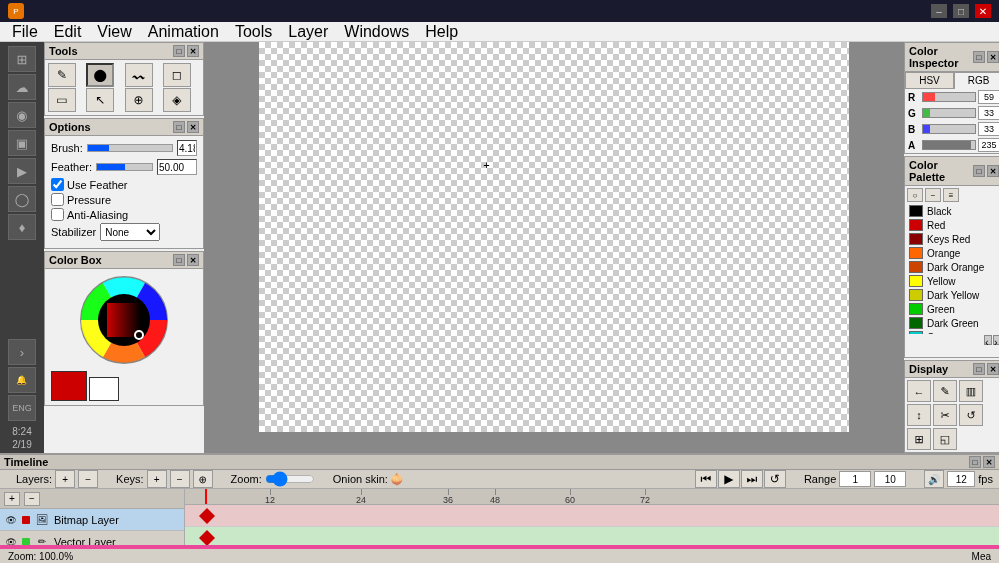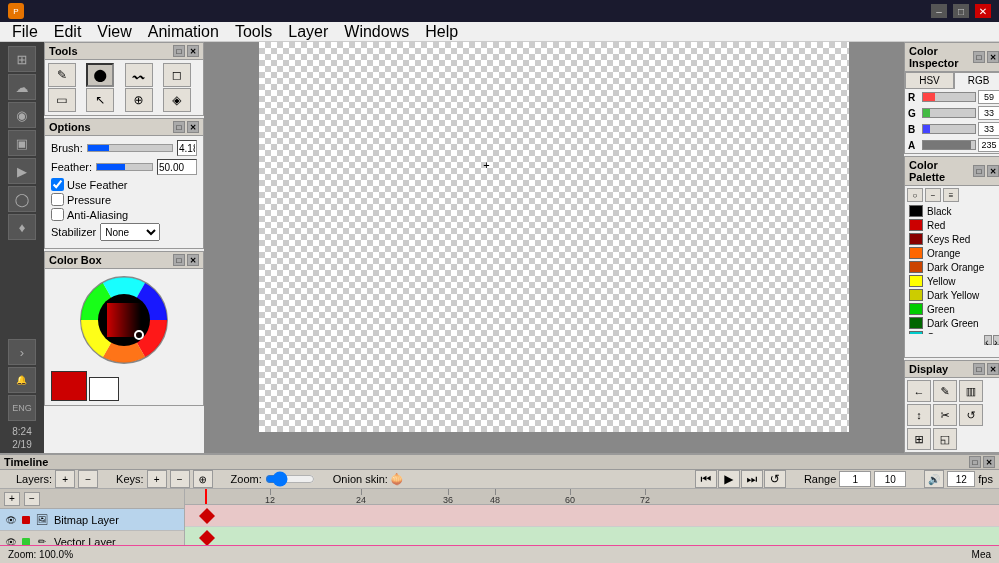--- a/index.html
+++ b/index.html
@@ -170,21 +170,21 @@
     .kf-track { height: 22px; border-bottom: 1px solid #ccc; position: relative; }
     .kf-track-bitmap { background: #e8c8c8; }
     .kf-track-vector { background: #c8e8c8; }
     .kf-track-camera { background: #e8e8c8; }
     .kf-keyframe { position: absolute; top: 3px; width: 16px; height: 16px; background: #cc0000; clip-path: polygon(50% 0%, 100% 50%, 50% 100%, 0% 50%); }
     .kf-playhead { position: absolute; top: 0; width: 2px; height: 100%; background: #ff0000; z-index: 10; left: 20px; }
 
     
     #statusbar {
       position: absolute; bottom: 0; left: 0; right: 0; height: 18px;
-      background: #d4d0c8; border-top: 1px solid #ec4899;
+      background: #d4d0c8; border-top: 4px solid #ec4899;
       display: flex; align-items: center; padding: 0 8px; font-size: 10px;
     }
     #left-side-icons {
       width: 44px; height: calc(563px - 42px - 110px); background: #3d3d3d;
       display: flex; flex-direction: column; align-items: center; padding-top: 4px; gap: 2px;
       flex-shrink: 0;
     }
     .side-icon { width: 28px; height: 26px; background: #555; border: 1px solid #666; cursor: pointer; display: flex; align-items: center; justify-content: center; color: #aaa; font-size: 13px; }
 
     .left-panels-area {

